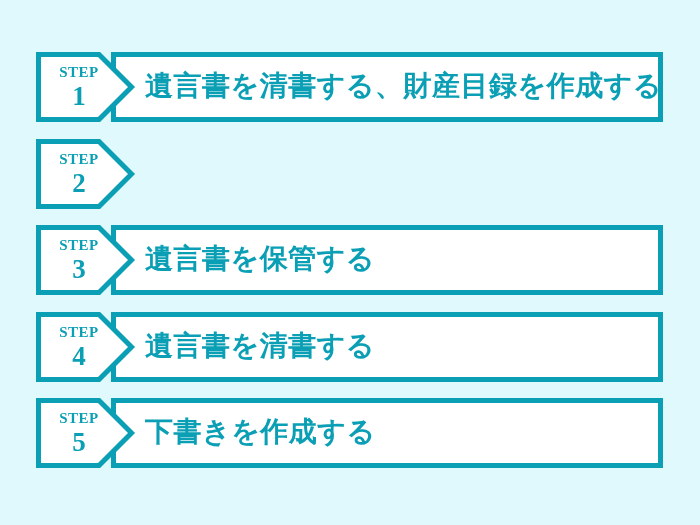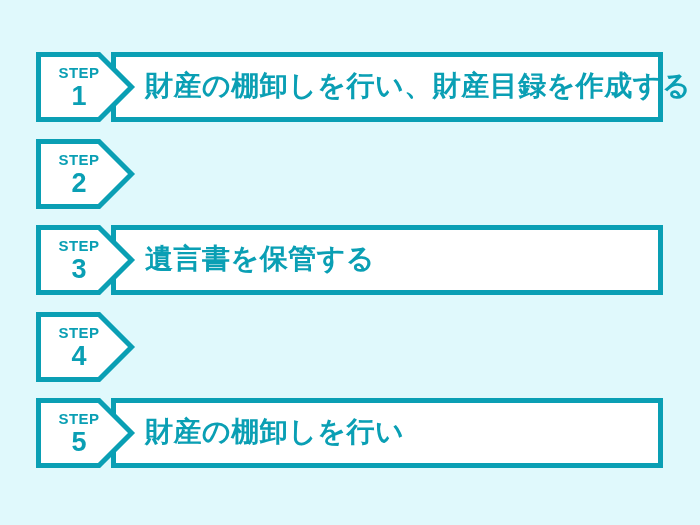--- a/index.html
+++ b/index.html
@@ -52,36 +52,37 @@
     stroke-width:5;
     stroke-linejoin:miter;
   }
   .badge-content{
     position:absolute;left:0;top:0;
     width:86px;height:70px;
     display:flex;flex-direction:column;
     align-items:center;justify-content:center;
     color:var(--accent);
     pointer-events:none;
+    font-family:Liberation Serif, serif;
   }
   .badge-label{
     font-size:15px;font-weight:700;line-height:1;letter-spacing:0.5px;
   }
   .badge-number{
     font-size:27px;font-weight:700;line-height:1;margin-top:3px;
   }
 </style>
 </head>
 <body>
 
 <main class="diagram">
 
   <div class="row">
     <div class="box">
-      <span class="box-text">財産の棚卸しを行い、財産目録を作成する</span>
+      <span class="box-text">遺言書を清書する、財産目録を作成する</span>
     </div>
     <div class="badge">
       <svg class="badge-shape" width="102" height="70" viewBox="0 0 102 70">
         <polygon points="2.5,2.5 63,2.5 95.5,35 63,67.5 2.5,67.5"></polygon>
       </svg>
       <div class="badge-content">
         <span class="badge-label">STEP</span>
         <span class="badge-number">1</span>
       </div>
     </div>
@@ -108,34 +109,37 @@
         <polygon points="2.5,2.5 63,2.5 95.5,35 63,67.5 2.5,67.5"></polygon>
       </svg>
       <div class="badge-content">
         <span class="badge-label">STEP</span>
         <span class="badge-number">3</span>
       </div>
     </div>
   </div>
 
   <div class="row">
+    <div class="box">
+      <span class="box-text">遺言書を清書する</span>
+    </div>
     <div class="badge">
       <svg class="badge-shape" width="102" height="70" viewBox="0 0 102 70">
         <polygon points="2.5,2.5 63,2.5 95.5,35 63,67.5 2.5,67.5"></polygon>
       </svg>
       <div class="badge-content">
         <span class="badge-label">STEP</span>
         <span class="badge-number">4</span>
       </div>
     </div>
   </div>
 
   <div class="row">
     <div class="box">
-      <span class="box-text">財産の棚卸しを行い</span>
+      <span class="box-text">下書きを作成する</span>
     </div>
     <div class="badge">
       <svg class="badge-shape" width="102" height="70" viewBox="0 0 102 70">
         <polygon points="2.5,2.5 63,2.5 95.5,35 63,67.5 2.5,67.5"></polygon>
       </svg>
       <div class="badge-content">
         <span class="badge-label">STEP</span>
         <span class="badge-number">5</span>
       </div>
     </div>

